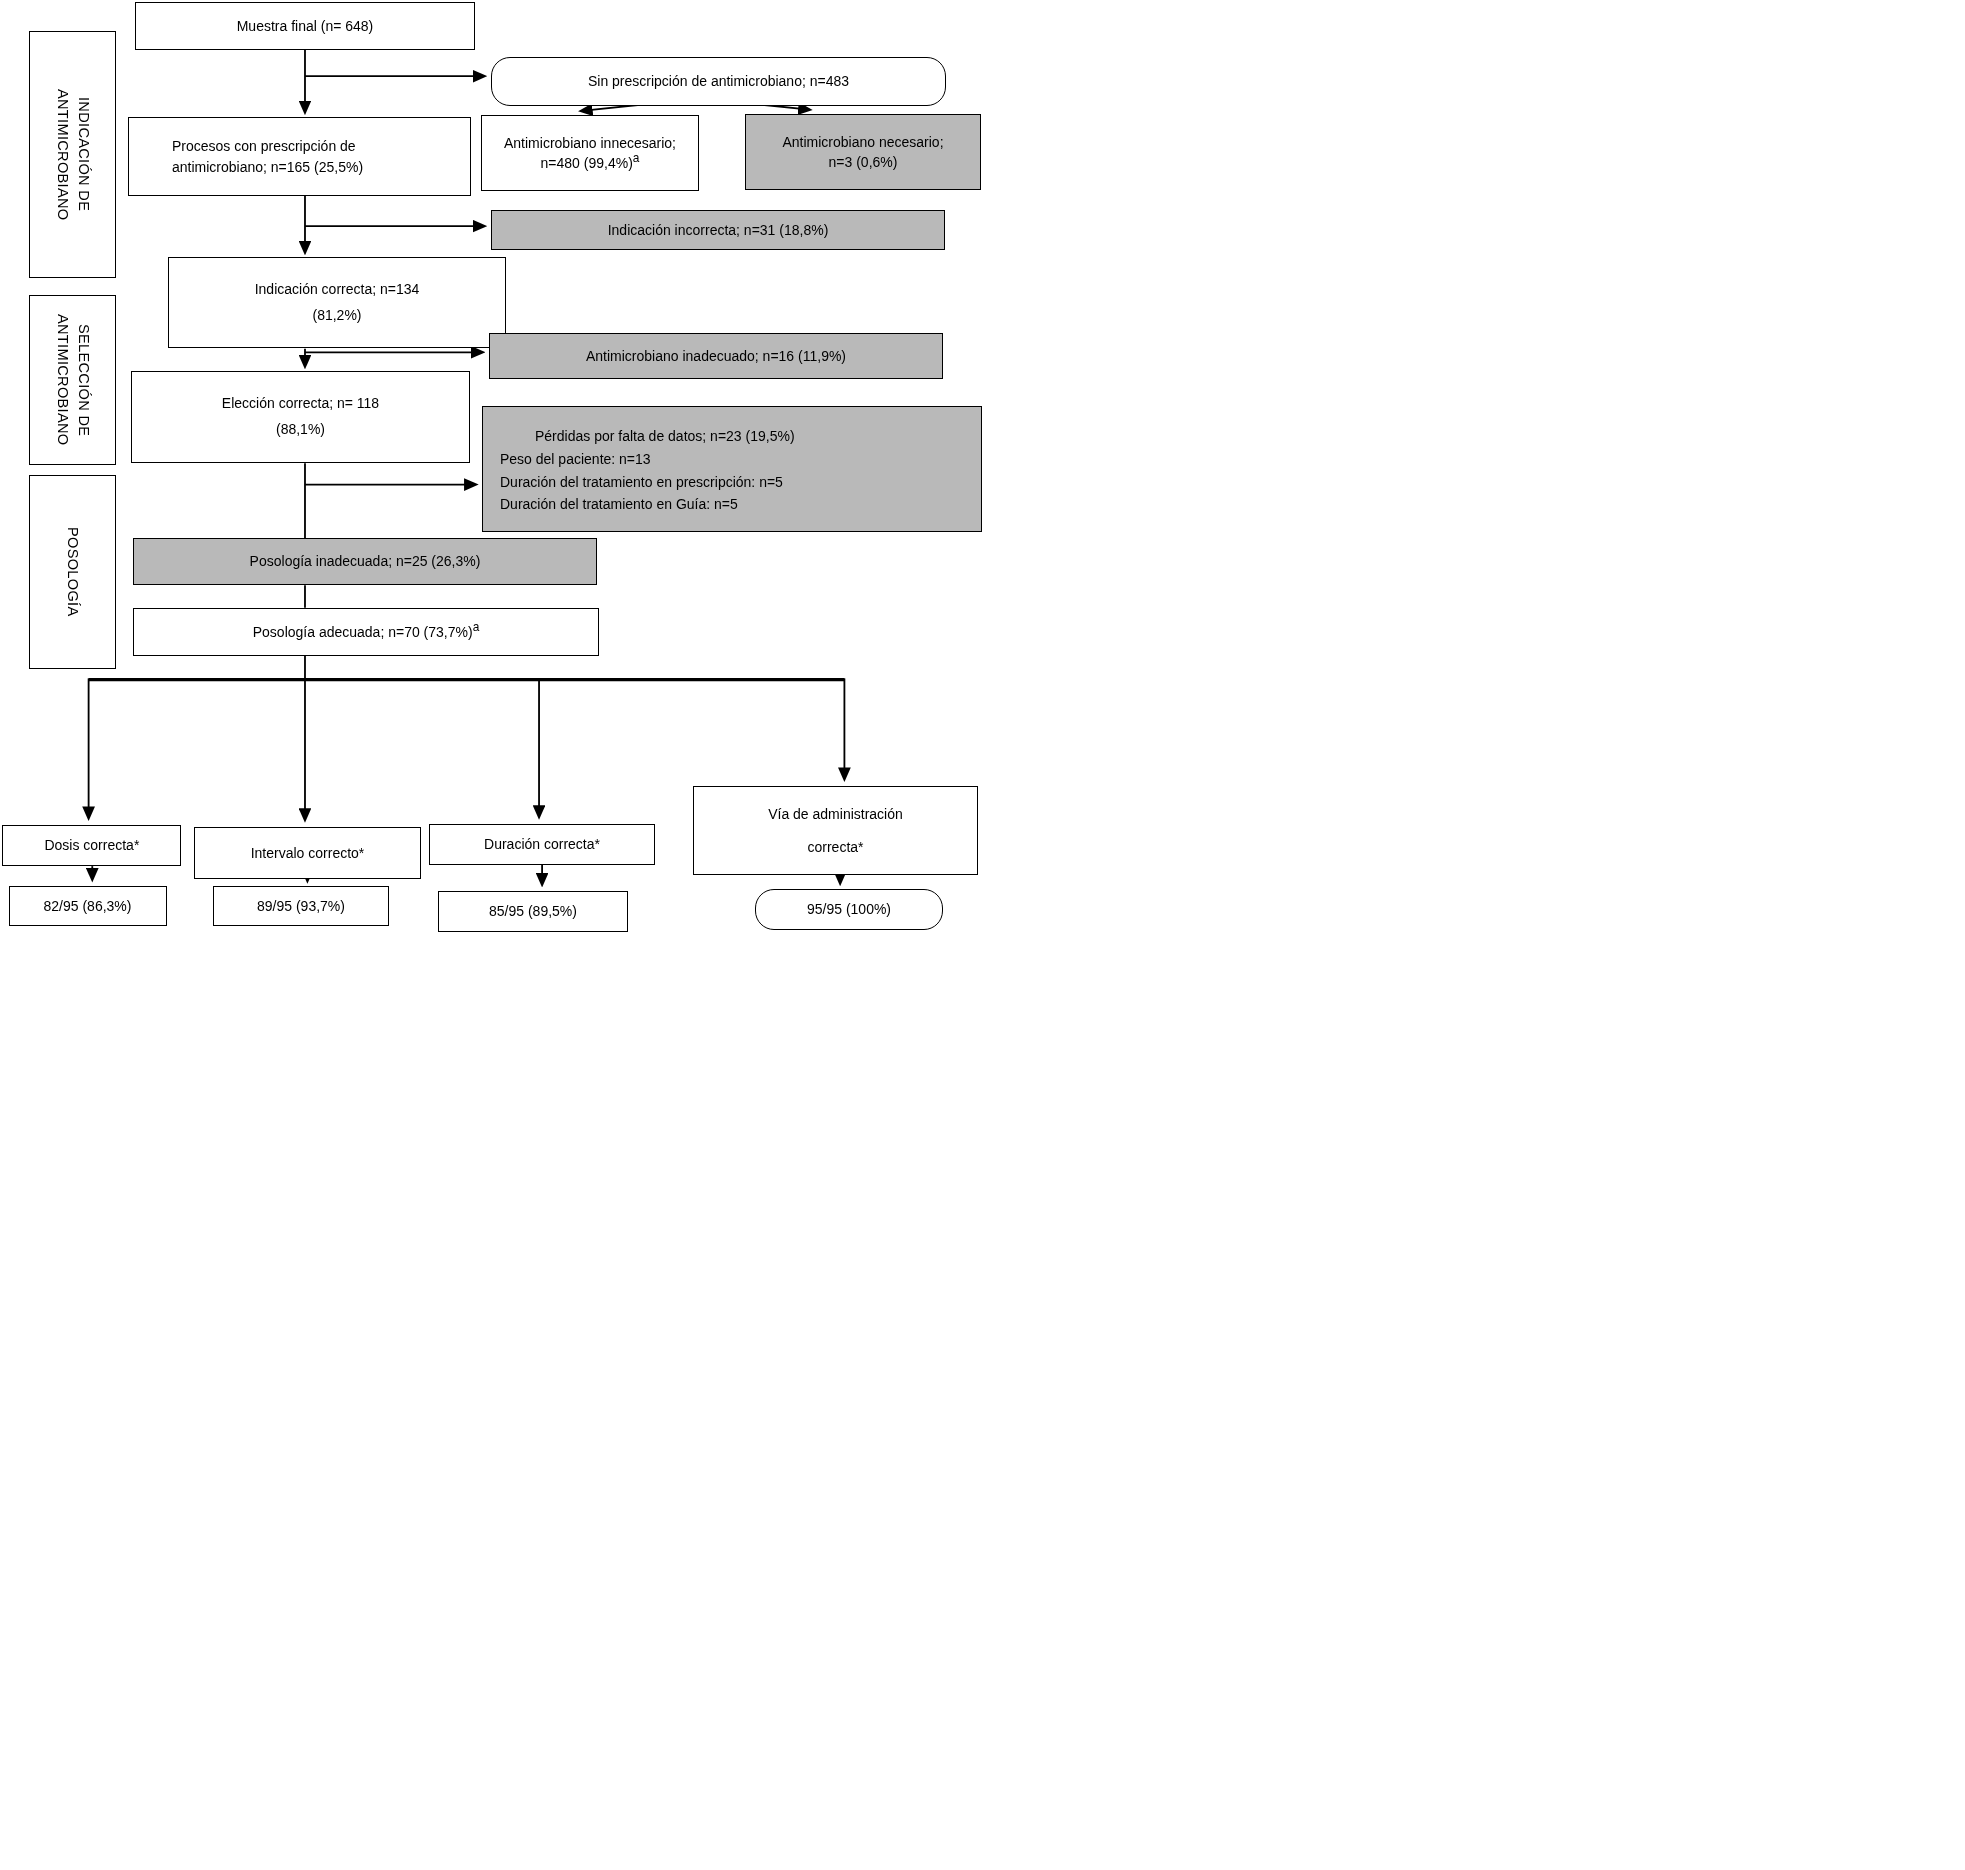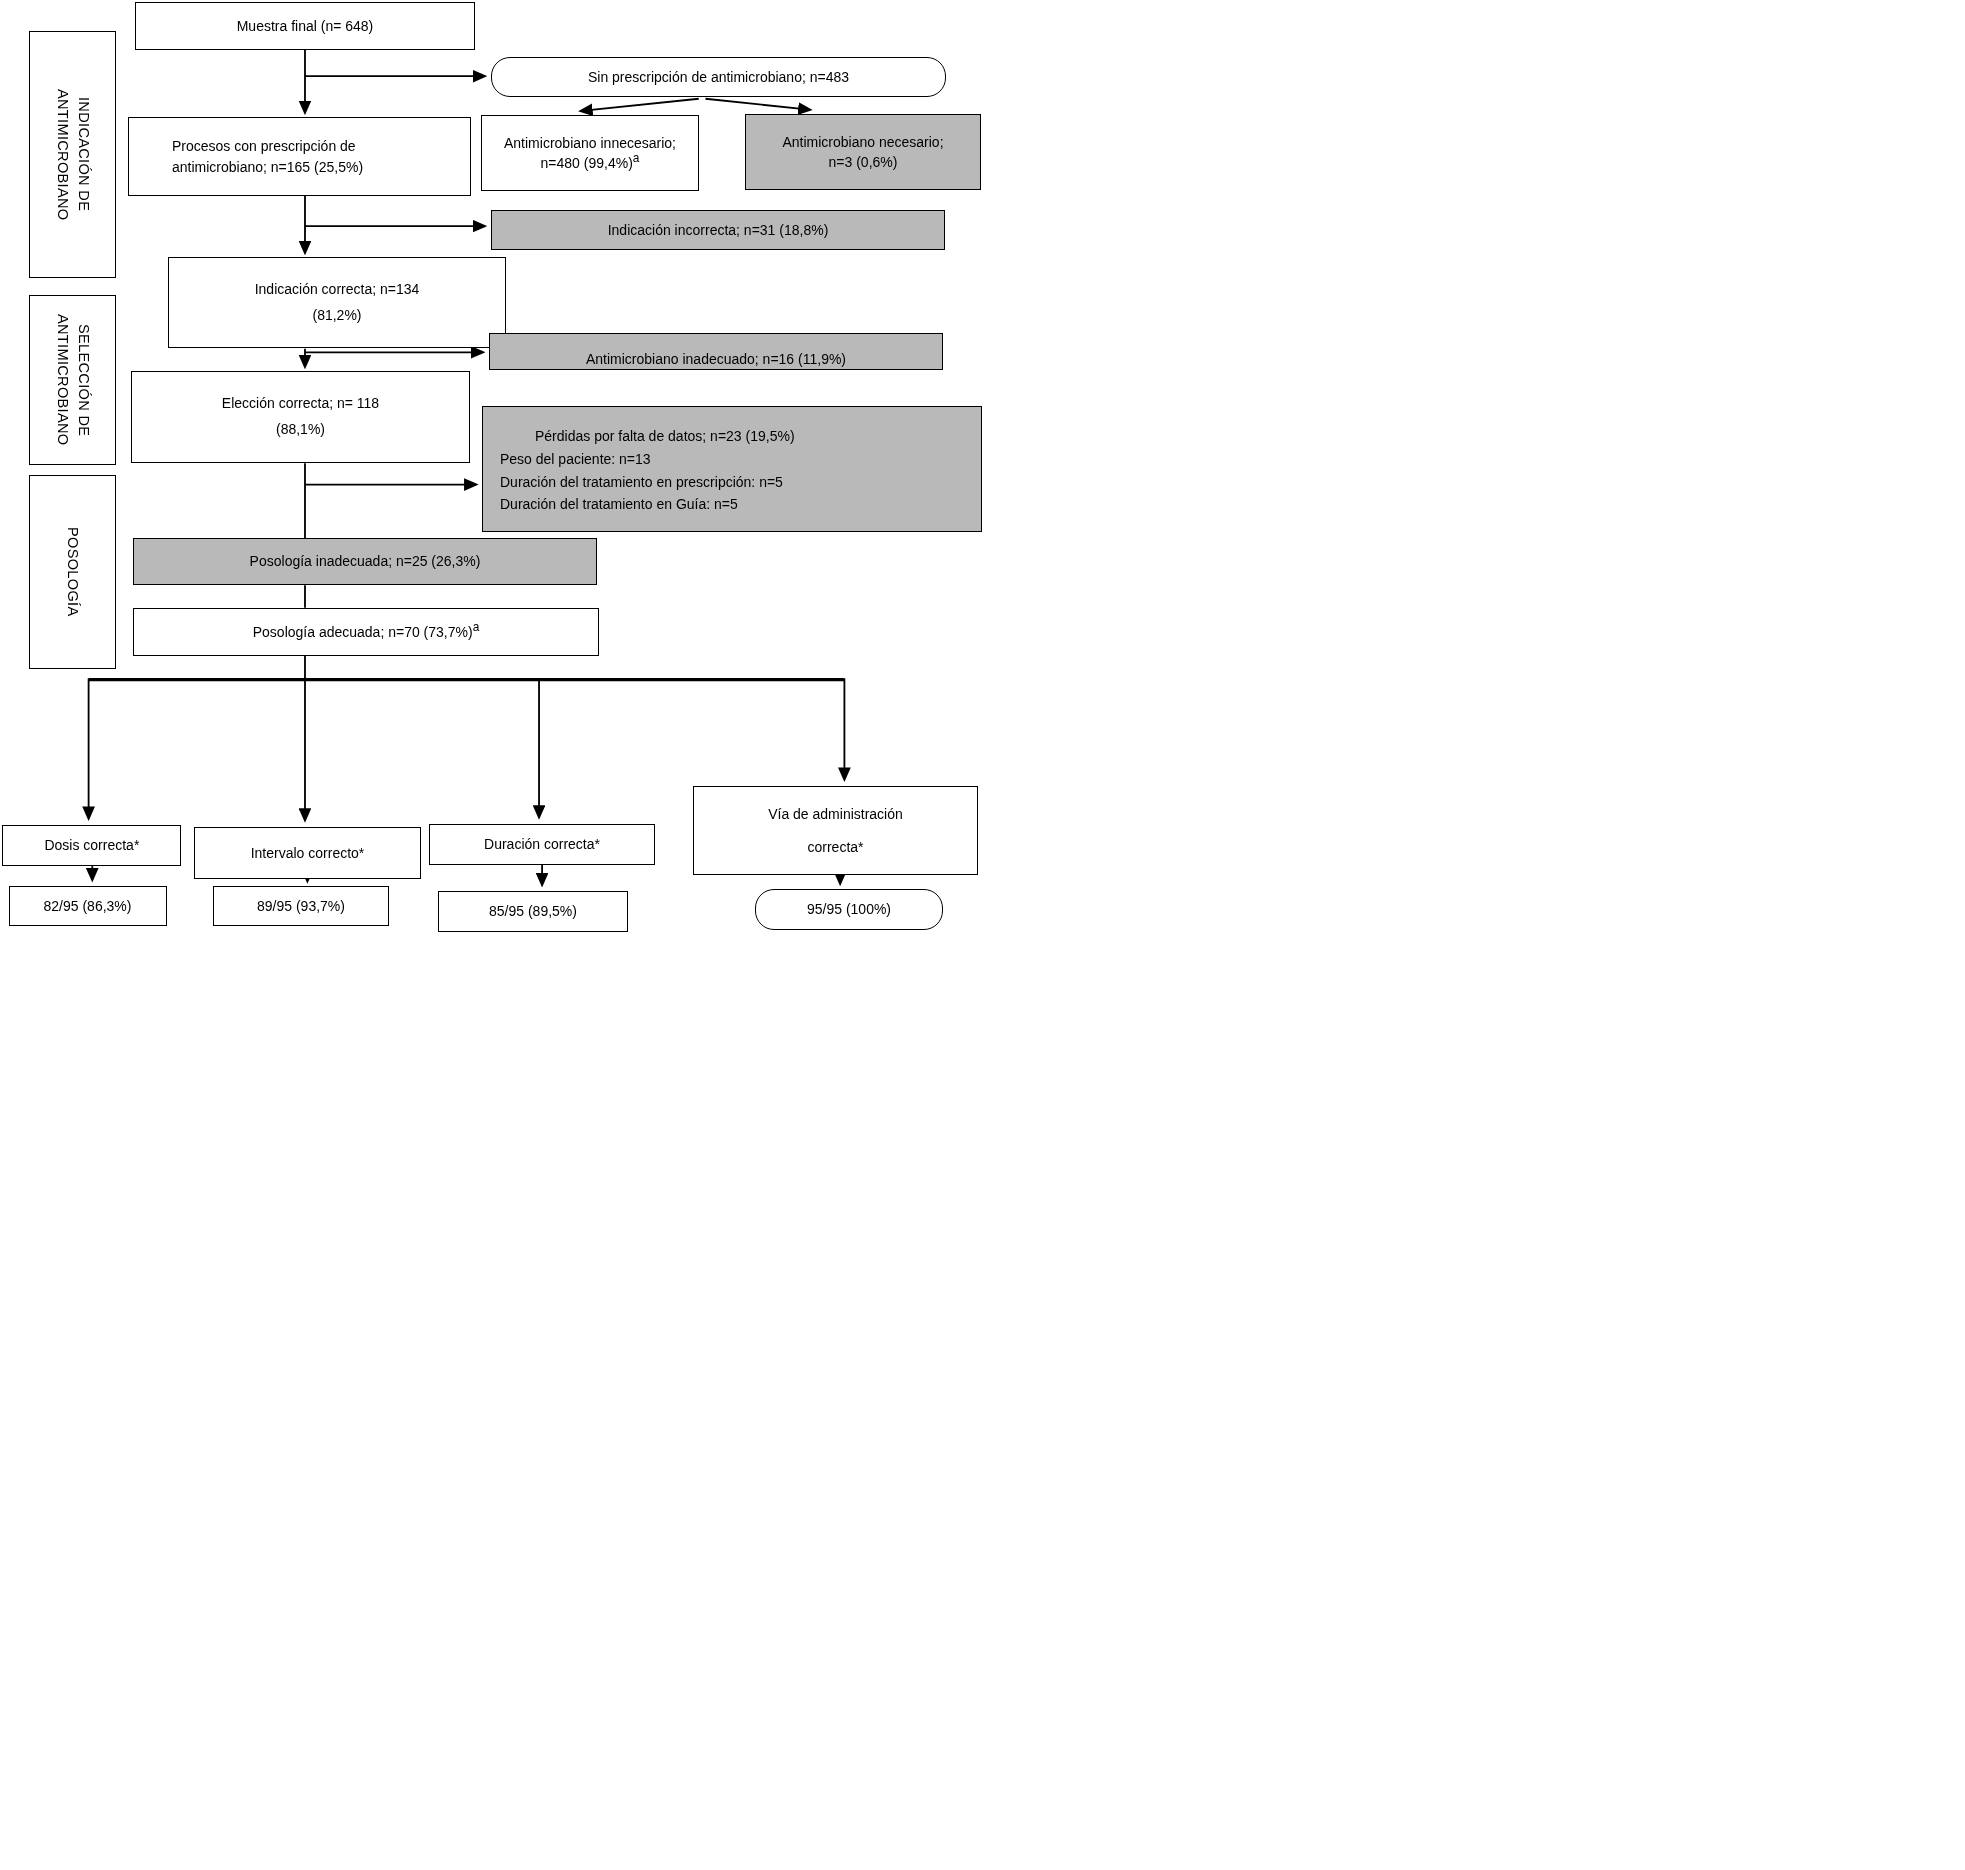--- a/index.html
+++ b/index.html
@@ -77,21 +77,21 @@
   <div class="box label-box" style="left:29px;top:475px;width:87px;height:194px;">
     <div class="label-rot">
       <div>POSOLOGÍA</div>
     </div>
   </div>
 
   <div class="box" style="left:135px;top:2.4px;width:340px;height:48px;">
     <span>Muestra final (n= 648)</span>
   </div>
 
-  <div class="box" style="left:491px;top:57px;width:455px;height:40px;border-radius:19px;">
+  <div class="box" style="left:491px;top:57px;width:455px;height:49px;border-radius:19px;">
     <span>Sin prescripción de antimicrobiano; n=483</span>
   </div>
 
   <div class="box leftpad" style="left:128px;top:117px;width:343px;height:79px;">
     <div>Procesos con prescripción de</div>
     <div>antimicrobiano; n=165 (25,5%)</div>
   </div>
 
   <div class="box" style="left:481px;top:115px;width:218px;height:76px;">
     <div>Antimicrobiano innecesario;</div>
@@ -107,21 +107,21 @@
 
   <div class="box gray" style="left:491px;top:210px;width:454px;height:40px;">
     <span>Indicación incorrecta; n=31 (18,8%)</span>
   </div>
 
   <div class="box roomy" style="left:132px;top:257px;width:338px;height:91px;margin-left:36px;">
     <div>Indicación correcta; n=134</div>
     <div>(81,2%)</div>
   </div>
 
-  <div class="box gray" style="left:489px;top:333px;width:454px;height:37px;justify-content:flex-end;">
+  <div class="box gray" style="left:489px;top:333px;width:454px;height:46px;">
     <span>Antimicrobiano inadecuado; n=16 (11,9%)</span>
   </div>
 
   <div class="box roomy" style="left:131px;top:371px;width:339px;height:92px;">
     <div>Elección correcta; n= 118</div>
     <div>(88,1%)</div>
   </div>
 
   <div class="box gray perdidas-inner" style="left:482px;top:406px;width:500px;height:126px;">
     <div class="perdidas-title">Pérdidas por falta de datos; n=23 (19,5%)</div>

